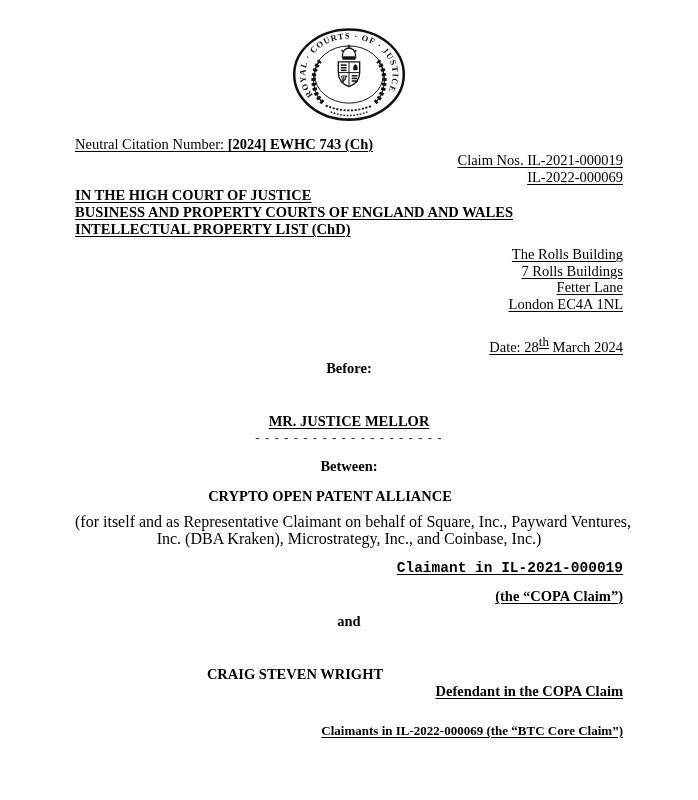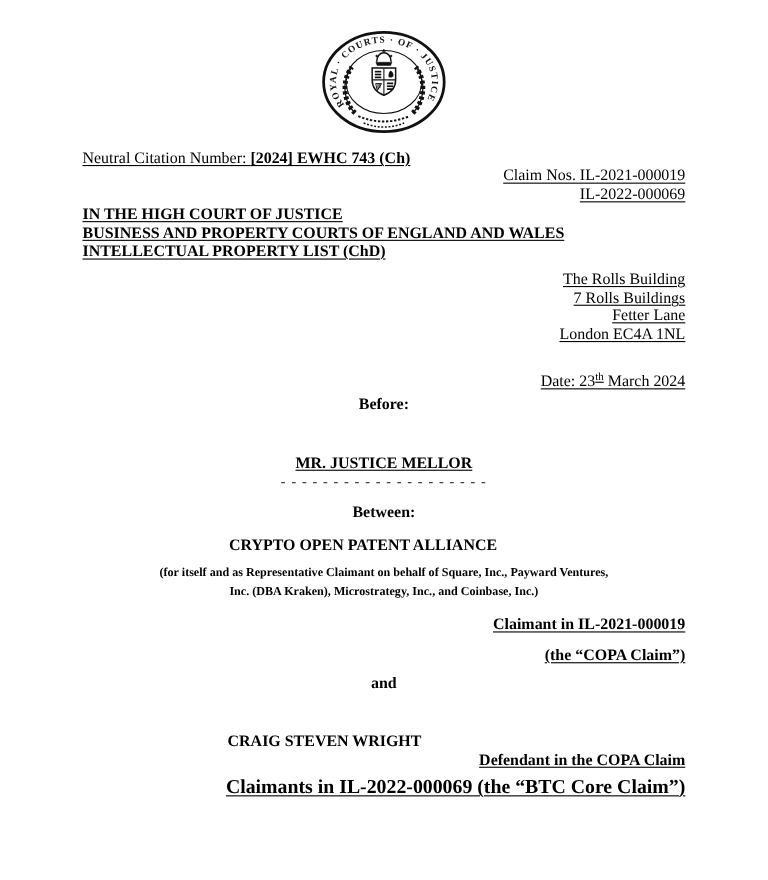--- a/index.html
+++ b/index.html
@@ -21,38 +21,38 @@
   .r  { text-align: right; }
   .c  { text-align: center; }
 
   .seal-row { margin-top: 27px; text-align: center; height: 97px; }
 
   .citation-line { margin-top: 12px; line-height: 16px; }
   .claims-block  { line-height: 16.5px; }
   .court-block   { margin-top: 2px; line-height: 17px; font-weight: bold; }
   .address-block { margin-top: 8px; line-height: 16.5px; }
   .date-line     { margin-top: 27px; line-height: 16px; }
-  sup { font-size: 10px; vertical-align: super; line-height: 0; text-decoration: underline; }
+  sup { font-size: 13px; vertical-align: super; line-height: 0; text-decoration: underline; }
 
   .before-line { margin-top: 5px; line-height: 17px; font-weight: bold; }
   .judge-line  { margin-top: 36px; line-height: 17px; }
   .divider-line { margin-top: 1px; line-height: 13px; font-size: 13px; font-weight: bold;
                   letter-spacing: 1px; color: #3d3d46; }
 
   .between-line { margin-top: 14px; line-height: 17px; font-weight: bold; }
   .copa-name    { margin-top: 13px; line-height: 17px; font-weight: bold; padding-right: 38px; }
-  .copa-desc    { margin-top: 8px; line-height: 17px; font-weight: bold; font-size: 11px; white-space: nowrap; }
+  .copa-desc    { margin-top: 8px; line-height: 17px; font-weight: normal; font-size: 16px; white-space: nowrap; }
   .desig-right  { line-height: 17px; font-weight: bold; text-align: right; }
-  .claimant-desig { margin-top: 13px; }
+  .claimant-desig { margin-top: 13px; font-family: Liberation Mono, monospace; }
   .copa-alias   { margin-top: 11px; }
   .and-line     { margin-top: 8px; line-height: 17px; font-weight: bold; }
   .wright-name  { margin-top: 36px; line-height: 17px; font-weight: bold; padding-right: 108px; }
   .def-desig    { margin-top: 0; }
   .btc-list     { margin-top: 11px; line-height: 16px; font-weight: bold; font-size: 14px; padding-left: 108px; }
-  .btc-desig    { margin-top: 7px; font-size: 18px; }
+  .btc-desig    { margin-top: 22px; font-size: 13px; }
 
   .seal-svg text { font-family: "Liberation Serif", "DejaVu Serif", serif; }
 </style>
 </head>
 <body>
 
 <div class="page">
   <div class="content">
 
     <div class="seal-row">
@@ -120,21 +120,21 @@
 
     <div class="address-block r">
       <div><span class="u">The Rolls Building</span></div>
       <div><span class="u">7 Rolls Buildings</span></div>
       <div><span class="u">Fetter Lane</span></div>
       <div><span class="u">London EC4A 1NL</span></div>
     </div>
 
     <div class="date-line r">
       <span class="u">
-        <span>Date: 23</span><sup>th</sup><span> March 2024</span>
+        <span>Date: 28</span><sup>th</sup><span> March 2024</span>
       </span>
     </div>
 
     <div class="before-line c">Before:</div>
     <div class="judge-line c">
       <span class="b u">MR. JUSTICE MELLOR</span>
     </div>
     <div class="divider-line c">- - - - - - - - - - - - - - - - - - - -</div>
 
     <div class="between-line c">Between:</div>

